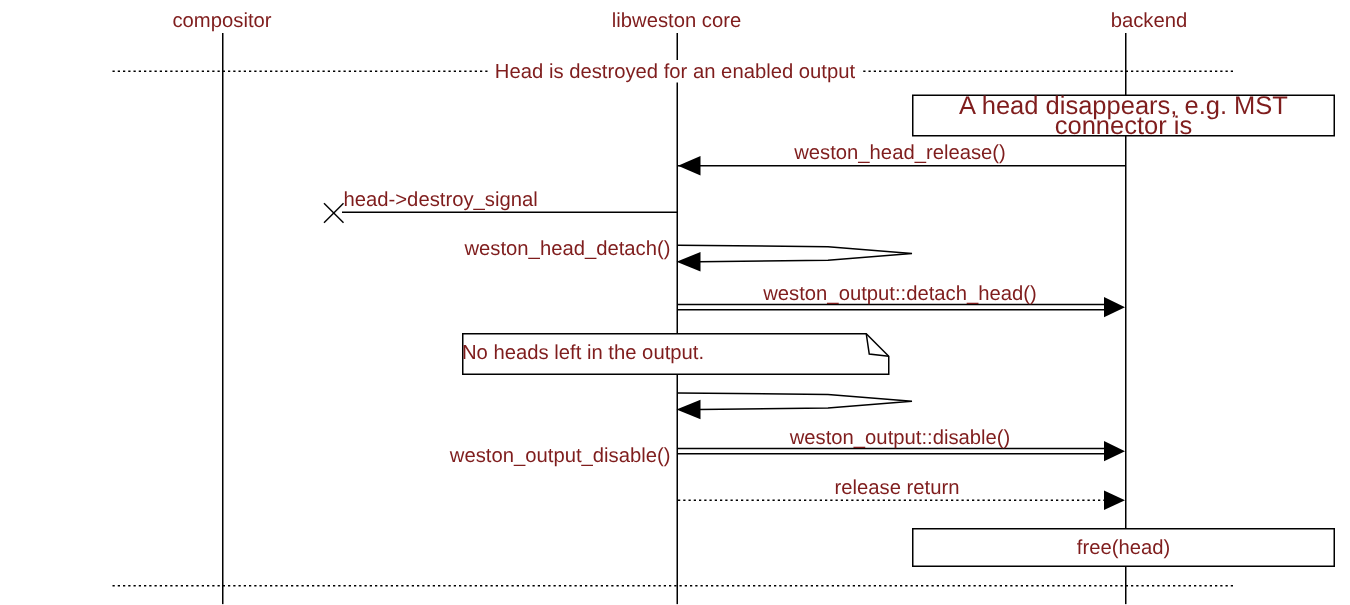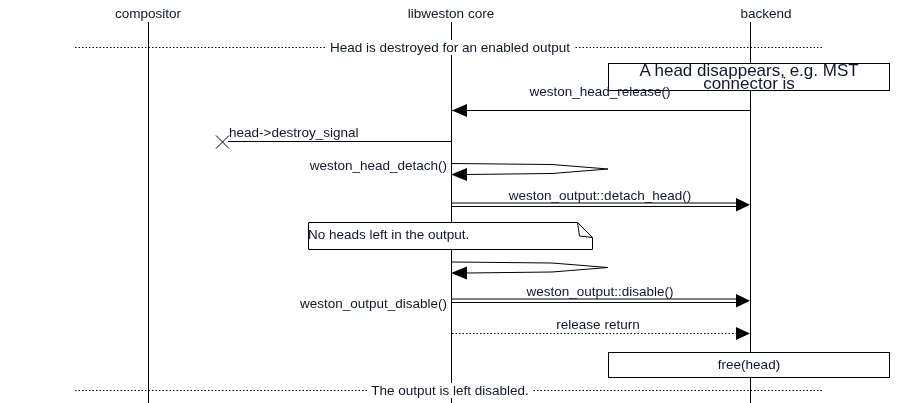--- a/index.html
+++ b/index.html
@@ -3,21 +3,21 @@
 <meta charset="utf-8">
 <style>
   html, body { margin: 0; padding: 0; background: #ffffff; }
   .canvas {
     position: relative;
     width: 900px;
     height: 403px;
     background: #ffffff;
     font-family: "Liberation Sans", sans-serif;
     font-size: 13.5px;
-    color: #0f172a;
+    color: #7f1d1d;
     overflow: hidden;
   }
   .canvas svg { position: absolute; left: 0; top: 0; }
   .lbl { position: absolute; white-space: nowrap; line-height: 15px; }
   .center { transform: translateX(-50%); }
   .divider-lbl { background: #ffffff; padding: 0 4px; }
   .note-a {
     position: absolute; left: 608px; top: 64px; width: 282px;
     text-align: center; font-size: 17px; line-height: 13px;
   }
@@ -105,27 +105,26 @@
     <g stroke="#000" stroke-width="1" stroke-dasharray="1.5,2">
       <line x1="75" y1="390.5" x2="822" y2="390.5"></line>
     </g>
   </svg>
 
   <div class="lbl center" style="left:148px; top:6px;">compositor</div>
   <div class="lbl center" style="left:451px; top:6px;">libweston core</div>
   <div class="lbl center" style="left:766px; top:6px;text-align:right;">backend</div>
 
   <div class="lbl center divider-lbl" style="left:450px; top:40px;">Head is destroyed for an enabled output</div>
-  <div class="lbl center divider-lbl" style="left:450px; top:383px;">The output is left disabled.</div>
 
   <div class="note-a">
     <div>A head disappears, e.g. MST connector is</div>
   </div>
 
-  <div class="lbl center" style="left:600px; top:84px;">weston_head_release()</div>
+  <div class="lbl center" style="left:600px; top:94px;">weston_head_release()</div>
   <div class="lbl" style="left:229px; top:125px;">head-&gt;destroy_signal</div>
   <div class="lbl" style="right:453px; top:158px;">weston_head_detach()</div>
   <div class="lbl center" style="left:600px; top:188px;">weston_output::detach_head()</div>
   <div class="note-b">No heads left in the output.</div>
   <div class="lbl" style="right:453px; top:256px;margin-top:40px;">weston_output_disable()</div>
   <div class="lbl center" style="left:600px; top:284px;">weston_output::disable()</div>
   <div class="lbl center" style="left:598px; top:317px;">release return</div>
   <div class="free-box-lbl">free(head)</div>
 
 </div>

